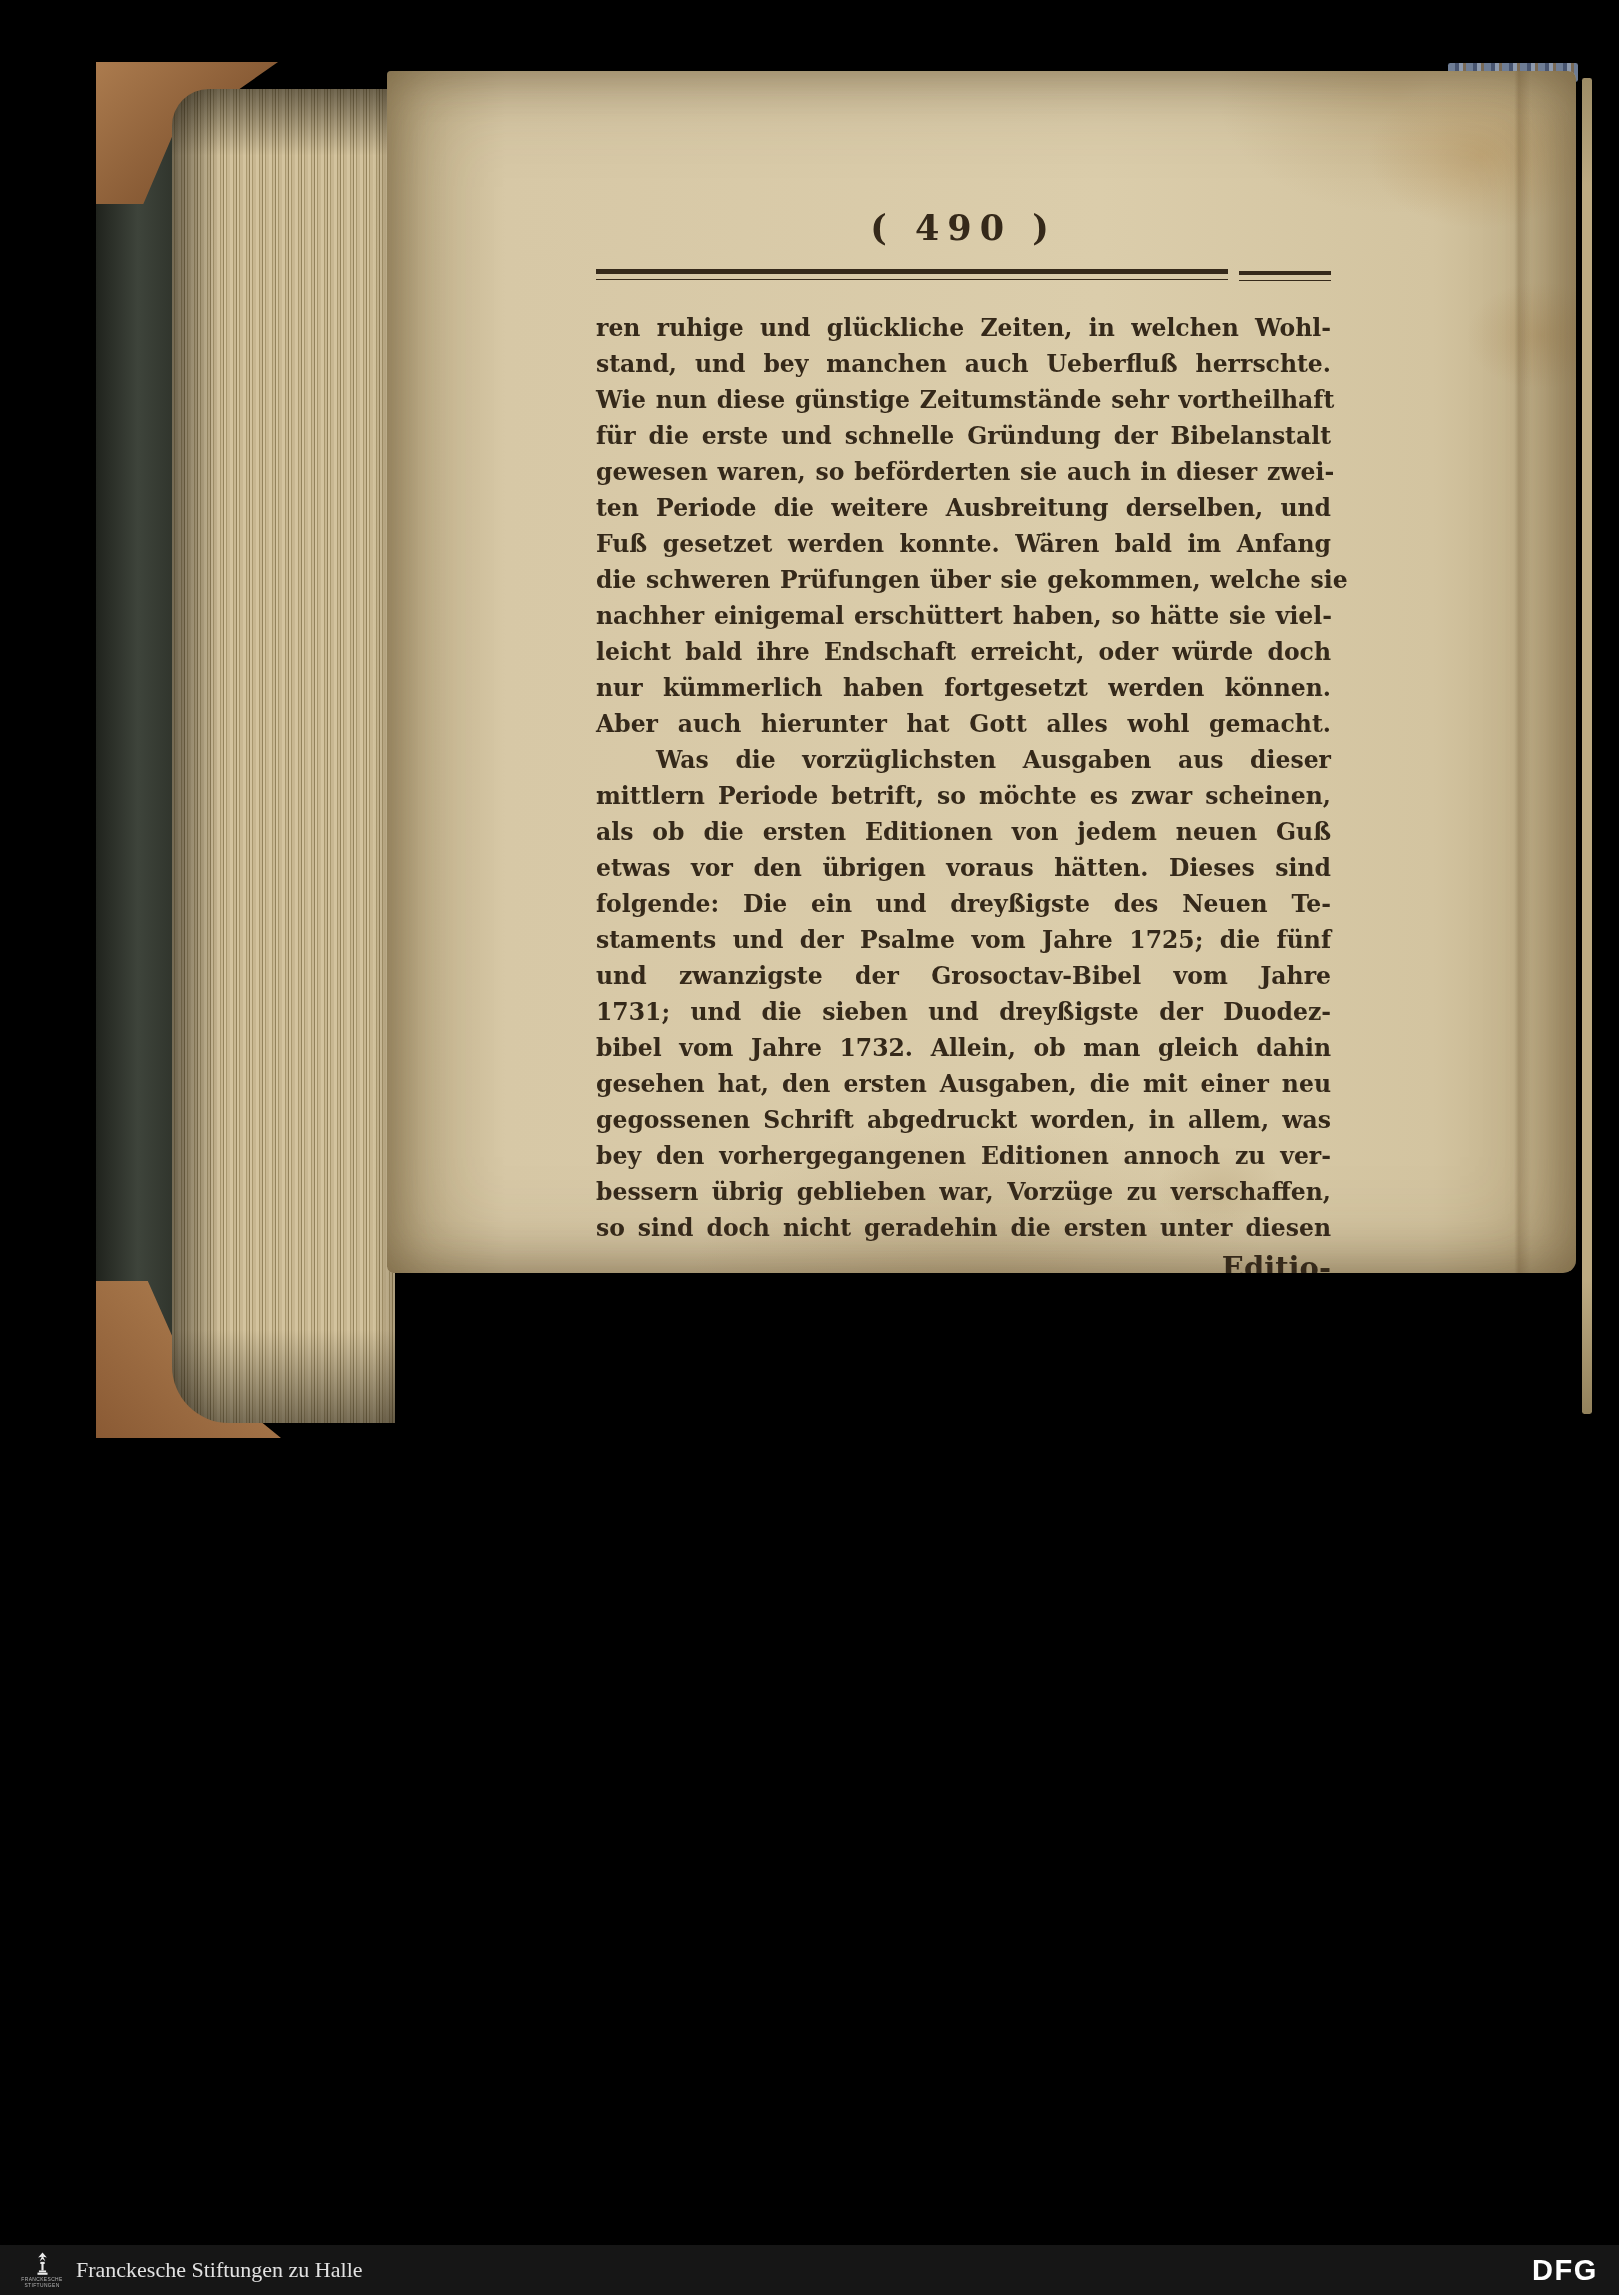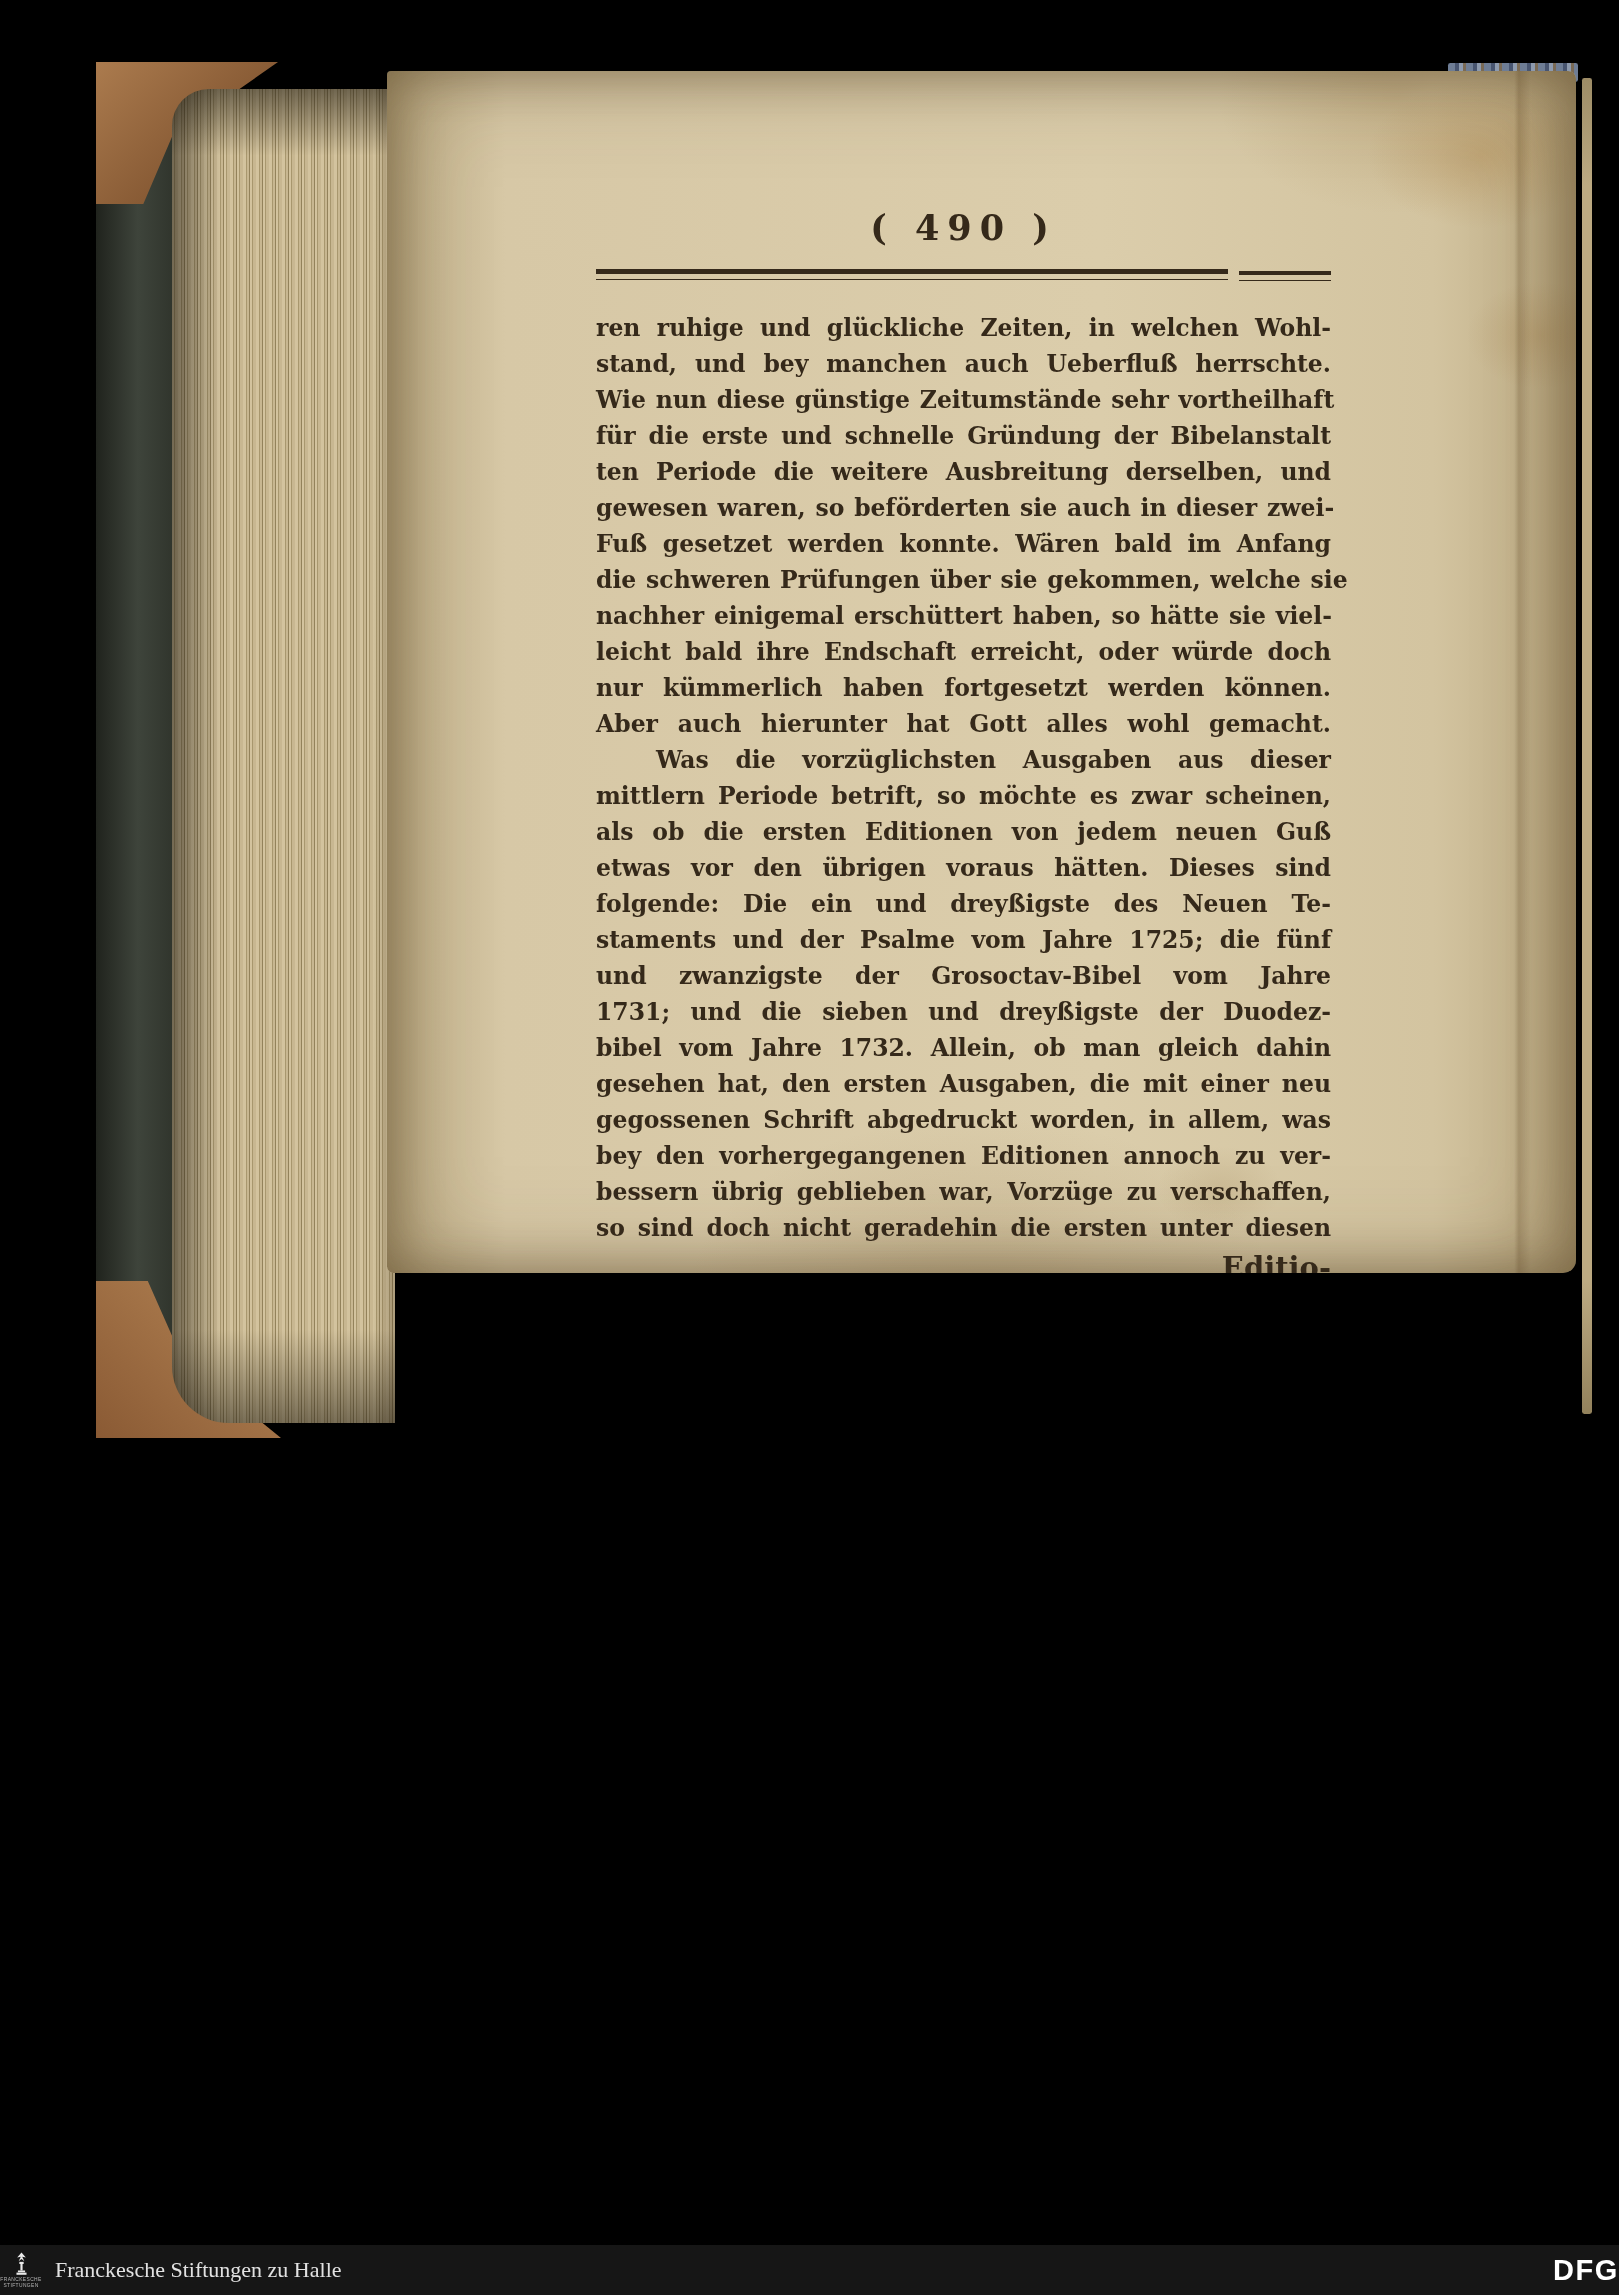--- a/index.html
+++ b/index.html
@@ -91,21 +91,21 @@
   .line.indent{text-indent:60px;}
   .catchword{
     font-size:29px;font-weight:bold;text-align:right;margin-top:4.9px;line-height:36px;
   }
 
   
   .footer-bar{
     position:absolute;left:0;right:0;bottom:0;height:50px;z-index:10;
     background:#161616;
     display:flex;align-items:center;justify-content:space-between;
-    padding:0 0;box-sizing:border-box;
+    padding:0 21px;box-sizing:border-box;
   }
   .footer-left{display:flex;align-items:center;gap:13px;}
   .logo-block{display:flex;flex-direction:column;align-items:center;width:42px;}
   .logo-block svg{width:23px;height:26px;fill:#eaeaea;}
   .logo-microtext{
     font-family:"Liberation Sans", sans-serif;
     font-size:4.9px;line-height:5.7px;color:#b5b5b5;letter-spacing:0.4px;text-align:center;
   }
   .attribution{
     font-family:"Liberation Serif", serif;
@@ -135,22 +135,22 @@
         <span class="seg-a"></span>
         <span class="seg-b"></span>
         <span class="seg-c"></span>
         <span class="seg-d"></span>
       </div>
 
       <div class="line">ren ruhige und glückliche Zeiten, in welchen Wohl-</div>
       <div class="line">stand, und bey manchen auch Ueberfluß herrschte.</div>
       <div class="line">Wie nun diese günstige Zeitumstände sehr vortheilhaft</div>
       <div class="line">für die erste und schnelle Gründung der Bibelanstalt</div>
+      <div class="line">gewesen waren, so beförderten sie auch in dieser zwei-</div>
       <div class="line">ten Periode die weitere Ausbreitung derselben, und</div>
-      <div class="line">gewesen waren, so beförderten sie auch in dieser zwei-</div>
       <div class="line">Fuß gesetzet werden konnte. Wären bald im Anfang</div>
       <div class="line">die schweren Prüfungen über sie gekommen, welche sie</div>
       <div class="line">nachher einigemal erschüttert haben, so hätte sie viel-</div>
       <div class="line">leicht bald ihre Endschaft erreicht, oder würde doch</div>
       <div class="line">nur kümmerlich haben fortgesetzt werden können.</div>
       <div class="line">Aber auch hierunter hat Gott alles wohl gemacht.</div>
       <div class="line indent">Was die vorzüglichsten Ausgaben aus dieser</div>
       <div class="line">mittlern Periode betrift, so möchte es zwar scheinen,</div>
       <div class="line">als ob die ersten Editionen von jedem neuen Guß</div>
       <div class="line">etwas vor den übrigen voraus hätten. Dieses sind</div>

